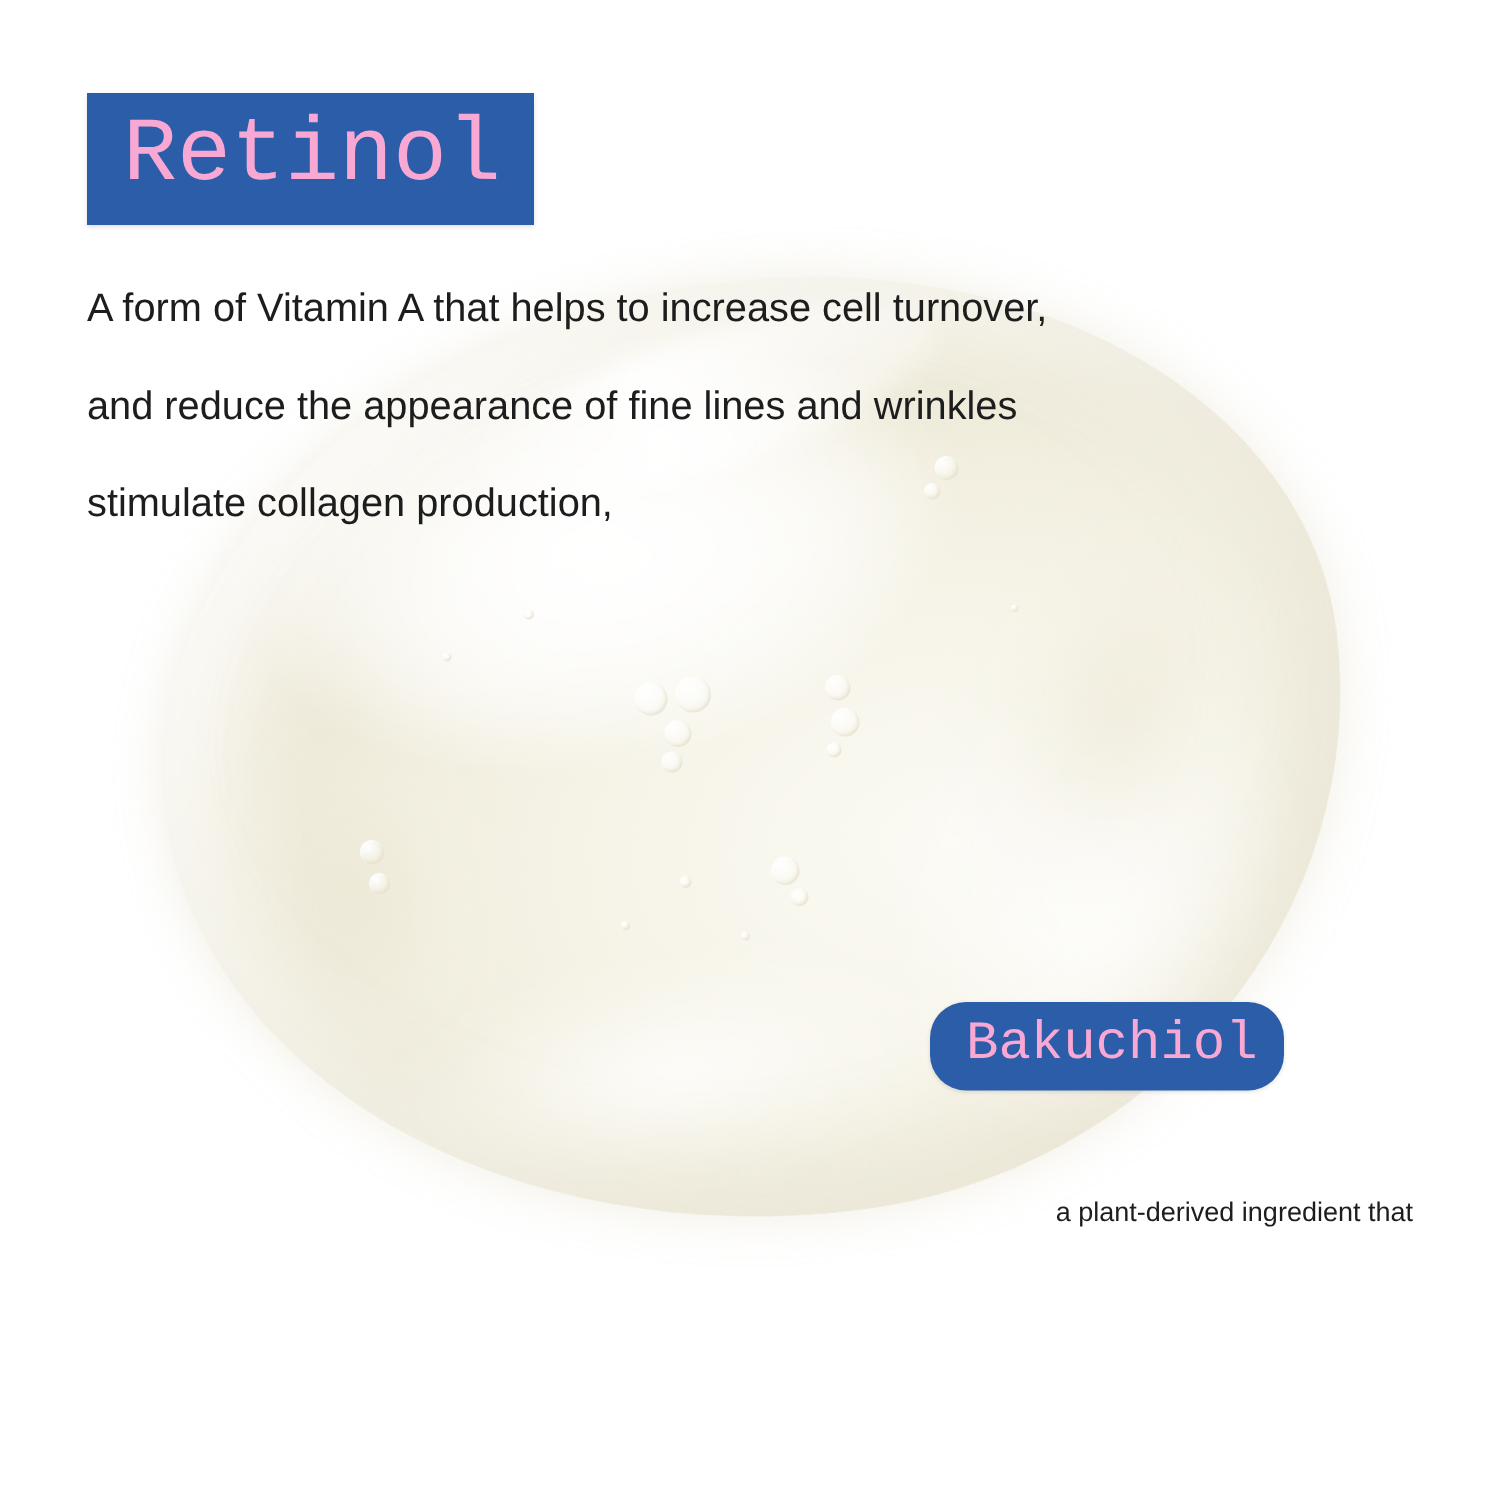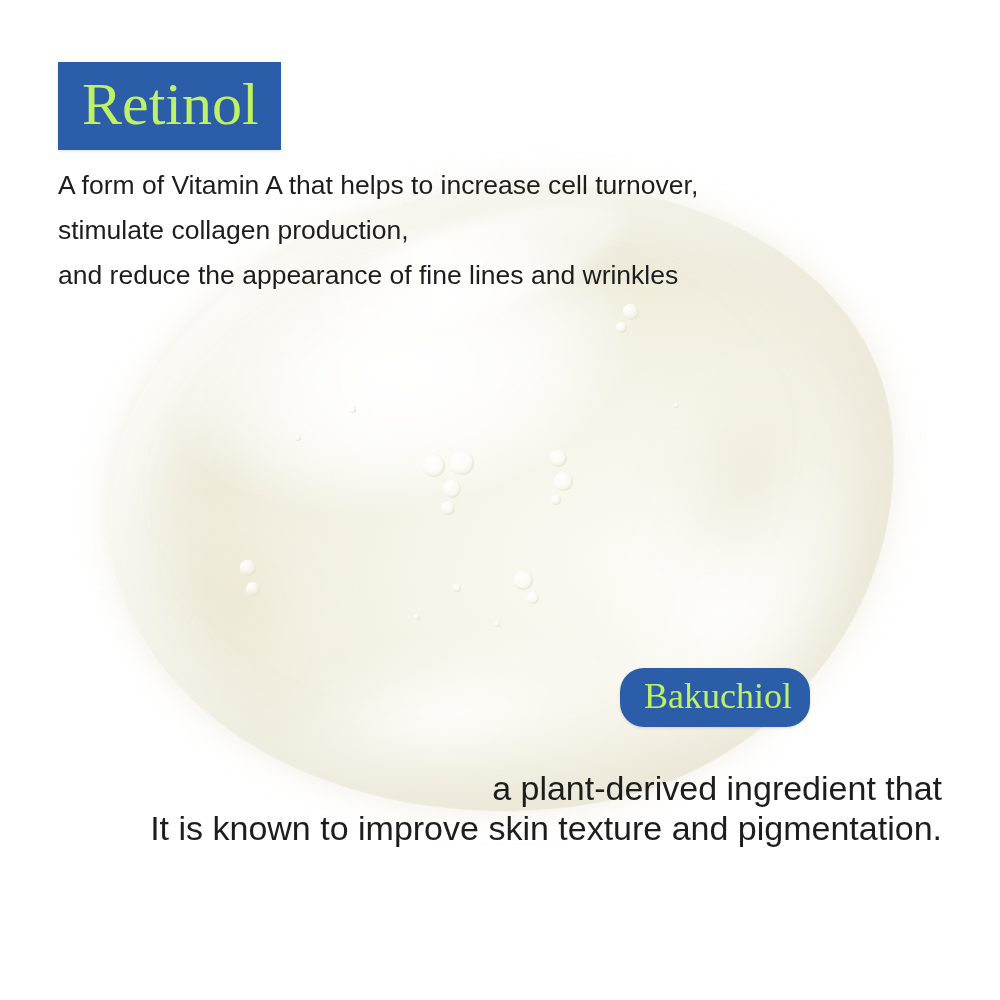--- a/index.html
+++ b/index.html
@@ -140,22 +140,22 @@
     background: radial-gradient(circle at 34% 30%, rgba(255,255,255,0.98) 0%, rgba(255,255,255,0.35) 48%, rgba(238,234,219,0.35) 75%, rgba(255,255,255,0.15) 100%);
     box-shadow:
       inset -1px -1px 2px rgba(226,221,200,0.7),
       inset 1px 1px 2px rgba(255,255,255,0.95);
   }
 
   
   .chip {
     position: absolute;
     background: #2c5da9;
-    color: #bef264;
-    font-family: Liberation Serif, serif;
+    color: #f9a8d4;
+    font-family: Liberation Mono, monospace;
     line-height: 1;
     white-space: nowrap;
     box-shadow: 0 1px 3px rgba(0,0,0,0.12);
   }
   #chip-retinol {
     left: 58px;
     top: 62px;
     padding: 12px 22px 16px 24px;
     font-size: 60px;
   }
@@ -178,23 +178,23 @@
   #copy-retinol {
     left: 58px;
     top: 163px;
     text-align: left;
   }
   #copy-bakuchiol {
     right: 58px;
     top: 768px;
     text-align: right;
     line-height: 40px;
-    font-size: 34px;
-  }
-  .copy .line { display: block; }
+    font-size: 18px;
+  }
+  .copy .line { display: block; margin-top: 20px; }
 </style>
 </head>
 <body>
 
 <div id="poster">
 
   <div class="blob-stage">
     <div class="blob-halo"></div>
     <div class="blob-main"></div>
     <div class="gloss-a"></div>
@@ -223,24 +223,23 @@
         <div class="bubble" style="left: 348.5px; top: 405.5px; width: 7px; height: 7px;"></div>
         <div class="bubble" style="left: 295px; top: 435px; width: 6px; height: 6px;"></div>
         <div class="bubble" style="left: 673.5px; top: 402.5px; width: 5px; height: 5px;"></div>
       </div>
   </div>
 
   <div class="chip" id="chip-retinol">Retinol</div>
 
   <div class="copy" id="copy-retinol">
     <span class="line">A form of Vitamin A that helps to increase cell turnover,</span>
+    <span class="line">and reduce the appearance of fine lines and wrinkles</span>
     <span class="line">stimulate collagen production,</span>
-    <span class="line">and reduce the appearance of fine lines and wrinkles</span>
   </div>
 
   <div class="chip" id="chip-bakuchiol">Bakuchiol</div>
 
   <div class="copy" id="copy-bakuchiol">
     <span class="line">a plant-derived ingredient that</span>
-    <span class="line">It is known to improve skin texture and pigmentation.</span>
   </div>
 
 </div>
 
 </body></html>

